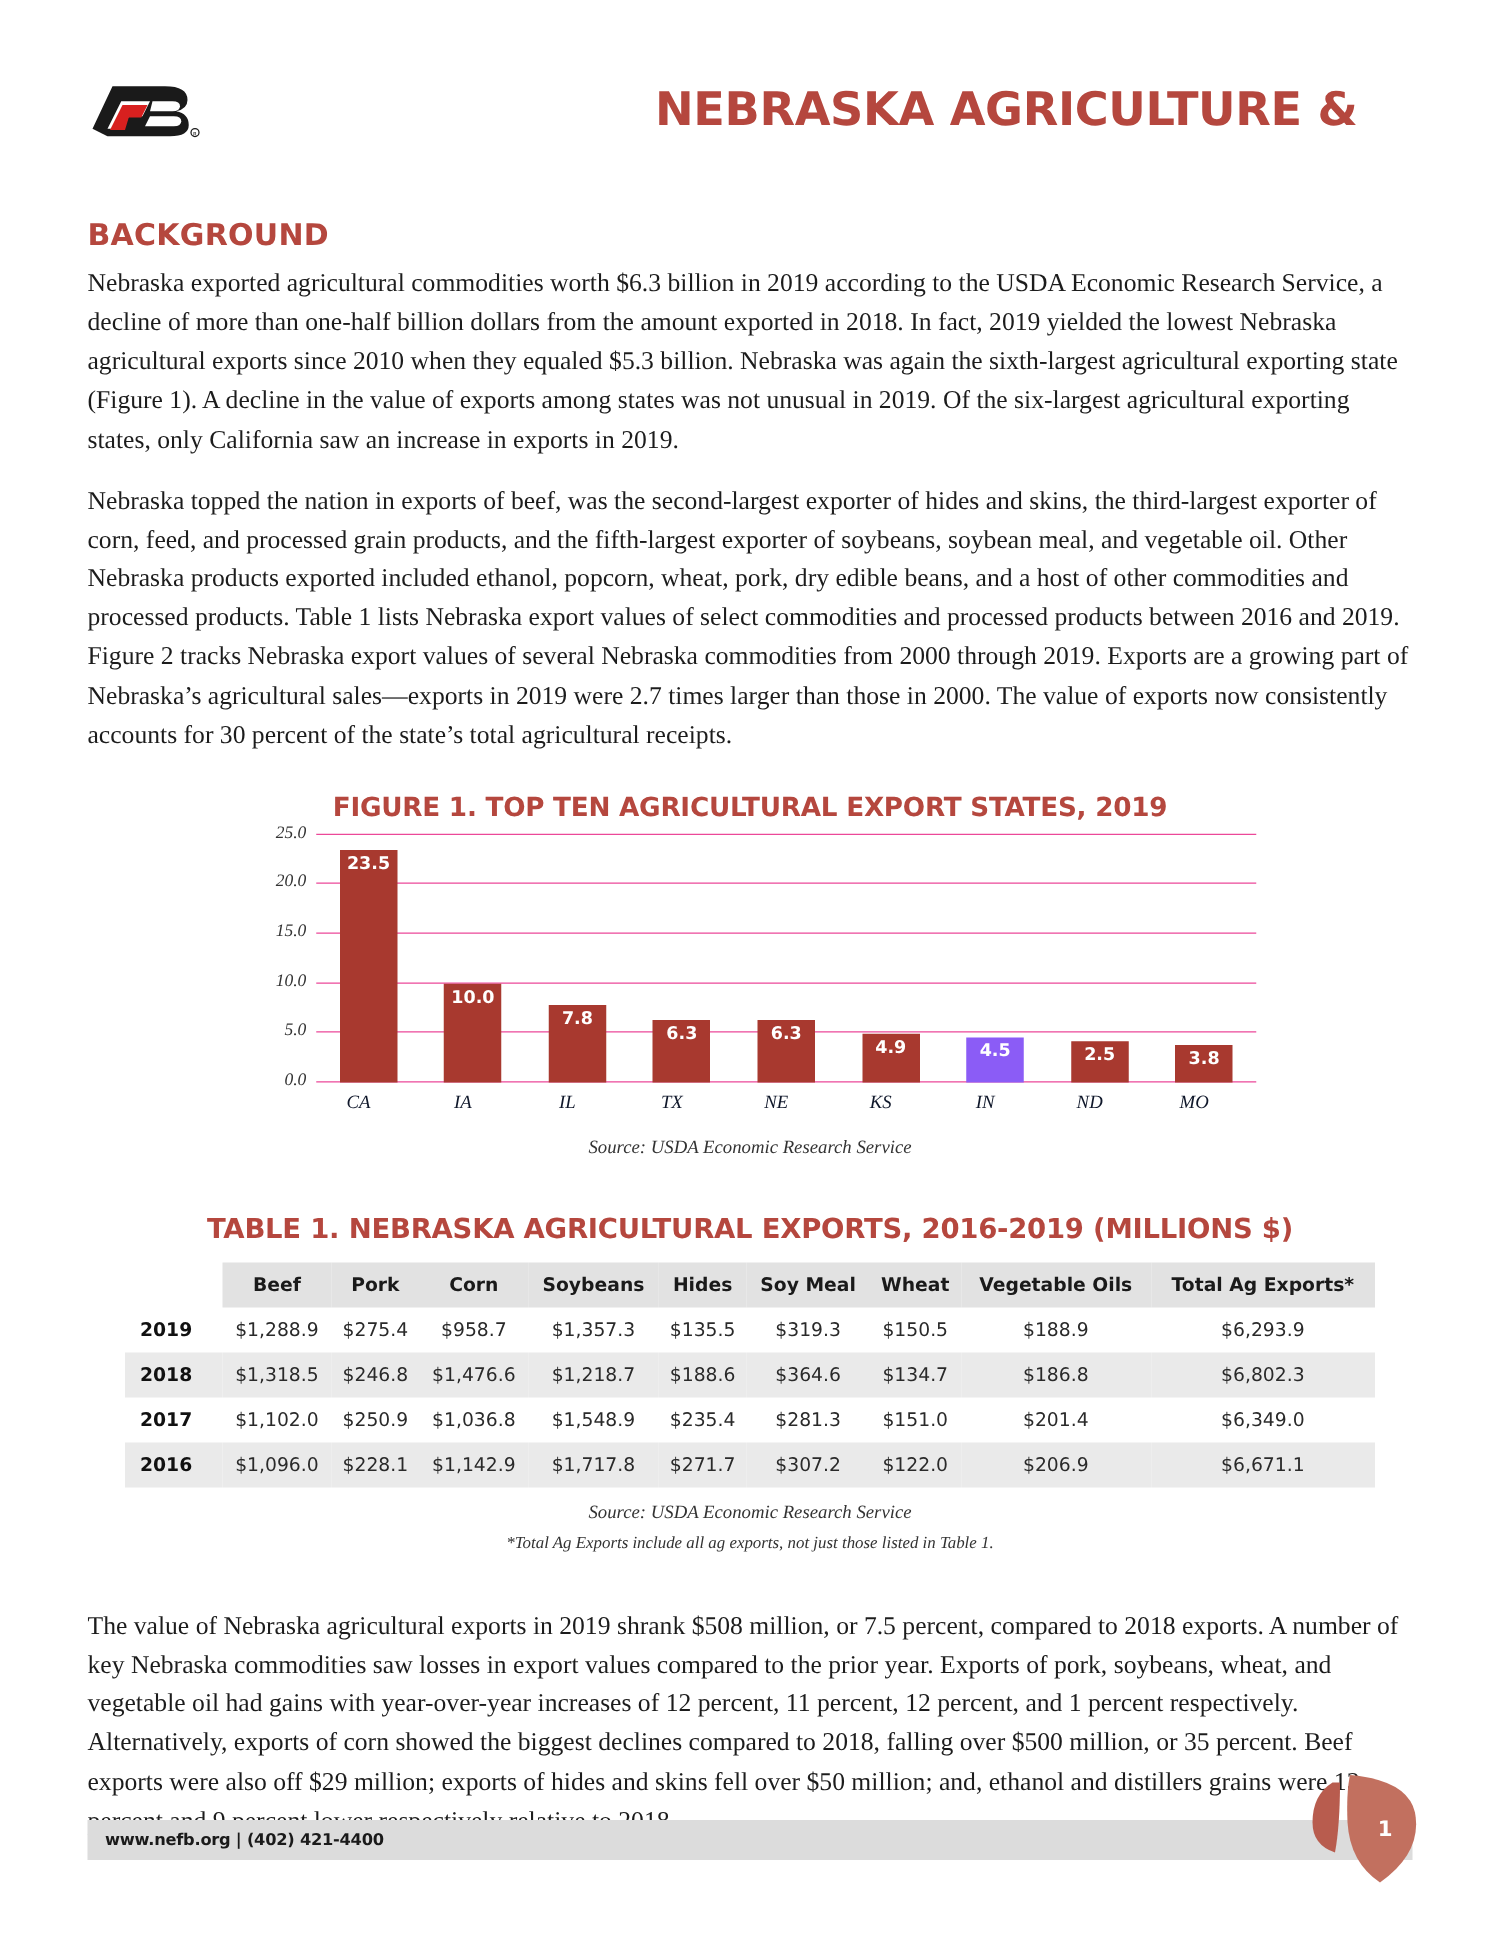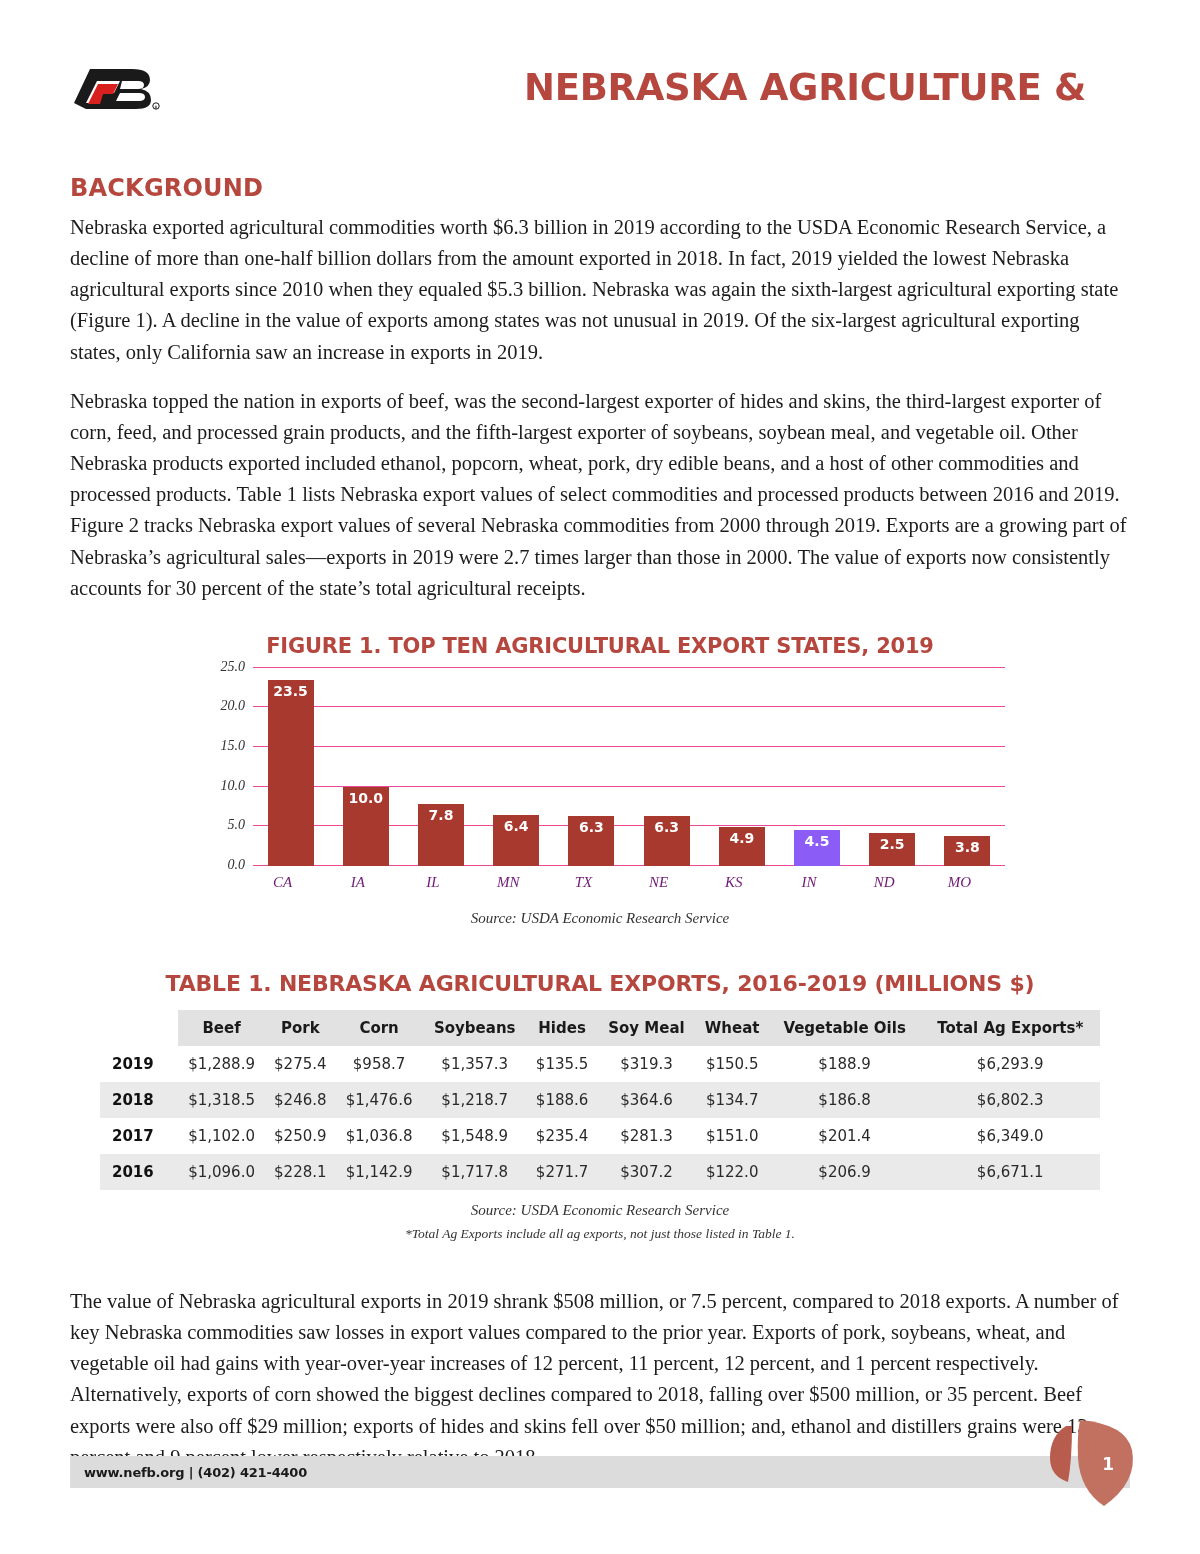--- a/index.html
+++ b/index.html
@@ -153,21 +153,21 @@
   }
 
   .xtick {
     position: absolute;
     top: calc(100% + 8px);
     left: 0; right: 16px;
     text-align: center;
     font-family: "Liberation Serif", serif;
     font-style: italic;
     font-size: 15px;
-    color: #701a75;
+    color: #0f172a;
   }
 
   .source-note {
     text-align: center;
     font-family: "Liberation Serif", serif;
     font-style: italic;
     font-size: 15px;
     color: #333333;
     margin-top: 12px;
   }
@@ -335,26 +335,20 @@
               <div class="bar" style="height: 40%; background: rgb(168, 57, 47);">
                 <span class="bar-value">10.0</span>
               </div>
               <span class="xtick">IA</span>
             </div>
             <div class="bar-col">
               <div class="bar" style="height: 31.2%; background: rgb(168, 57, 47);">
                 <span class="bar-value">7.8</span>
               </div>
               <span class="xtick">IL</span>
-            </div>
-            <div class="bar-col">
-              <div class="bar" style="height: 25.6%; background: rgb(168, 57, 47);">
-                <span class="bar-value">6.4</span>
-              </div>
-              <span class="xtick">MN</span>
             </div>
             <div class="bar-col">
               <div class="bar" style="height: 25.2%; background: rgb(168, 57, 47);">
                 <span class="bar-value">6.3</span>
               </div>
               <span class="xtick">TX</span>
             </div>
             <div class="bar-col">
               <div class="bar" style="height: 25.2%; background: rgb(168, 57, 47);">
                 <span class="bar-value">6.3</span>

